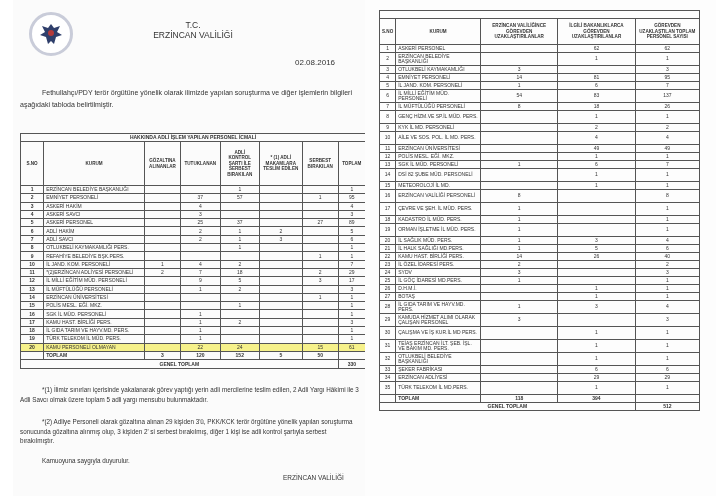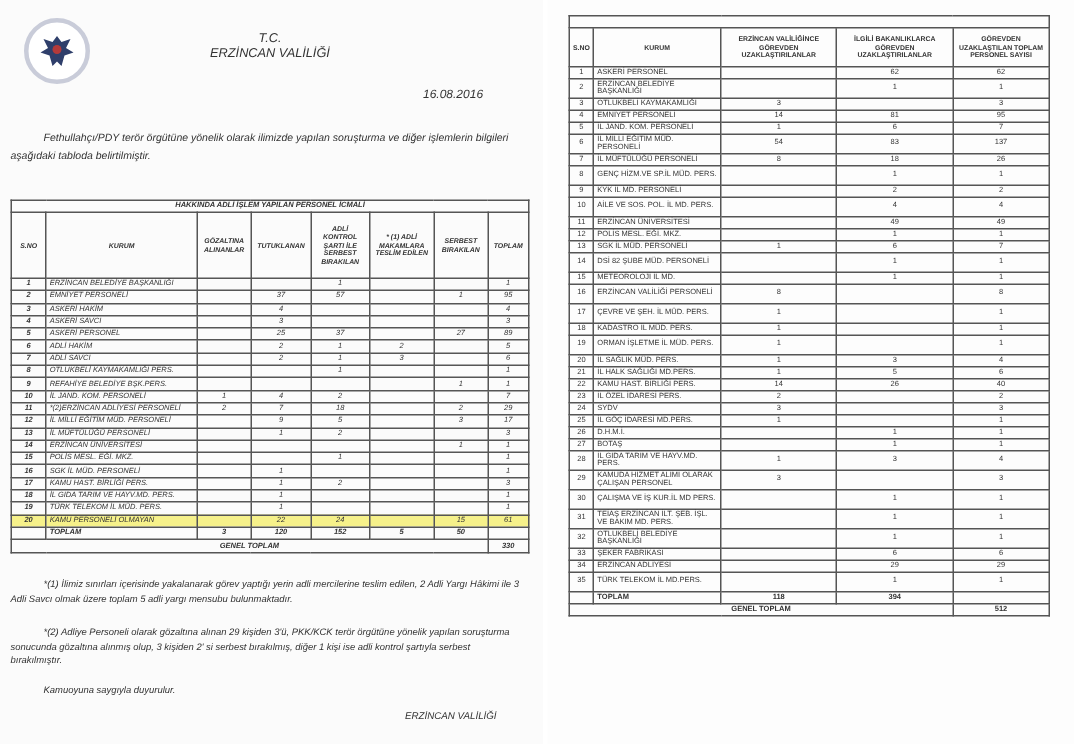--- a/index.html
+++ b/index.html
@@ -1,20 +1,20 @@
 <!DOCTYPE html>
 <html><head>
 <meta charset="utf-8">
 <style>
   * { box-sizing: border-box; margin: 0; padding: 0; }
   html, body { width: 716px; height: 496px; background: #ffffff; overflow: hidden; }
   body { position: relative; font-family: "Liberation Sans", sans-serif; color: #222; }
 
   
-  .page-left { position: absolute; left: 0; top: 0; width: 362px; height: 496px; background: #fbfbfb; font-style: italic; }
+  .page-left { position: absolute; left: 13px; top: 0; width: 362px; height: 496px; background: #fbfbfb; }
   .logo { position: absolute; left: 16px; top: 12px; width: 44px; height: 44px; border-radius: 50%;
           border: 3px solid #c9ccd9; background: #fff; display: flex; align-items: center; justify-content: center; }
   .logo svg { width: 30px; height: 30px; }
   .hdr { position: absolute; left: 100px; width: 160px; text-align: center; font-size: 8.5px; color: #333; line-height: 10px; }
   .hdr.t1 { top: 20px; } .hdr.t2 { top: 30px; } .hdr.t3 { top: 40px; }
   .date { position: absolute; left: 282px; top: 58px; font-size: 8px; color: #333; }
   .intro { position: absolute; left: 7px; top: 87px; width: 340px; font-size: 7px; line-height: 12px; color: #333; text-indent: 22px; }
 
   table { border-collapse: collapse; }
   .ltable { position: absolute; left: 7px; top: 133px; width: 346px; font-size: 5px; }
@@ -51,21 +51,21 @@
 
 <div class="page-left">
   <div class="logo">
     <svg viewBox="0 0 30 30">
       <path d="M15 5 L18 9 L24 7 L21 13 L26 16 L20 18 L18 25 L15 22 L12 25 L10 18 L4 16 L9 13 L6 7 L12 9 Z" fill="#2f3f6b"></path>
       <circle cx="15" cy="14" r="3" fill="#b43a3a"></circle>
     </svg>
   </div>
   <div class="hdr t1">T.C.</div>
   <div class="hdr t2">ERZİNCAN VALİLİĞİ</div>
-  <div class="date">16.08.2016</div>
+  <div class="date">02.08.2016</div>
   <div class="intro">Fethullahçı/PDY terör örgütüne yönelik olarak ilimizde yapılan soruşturma ve diğer işlemlerin bilgileri aşağıdaki tabloda belirtilmiştir.</div>
 
   <table class="ltable">
     <thead>
       <tr class="caption">
         <th colspan="8">HAKKINDA ADLİ İŞLEM YAPILAN PERSONEL İCMALİ</th>
       </tr>
       <tr class="heads">
         <th style="width:22px">S.NO</th>
         <th style="width:96px">KURUM</th>

